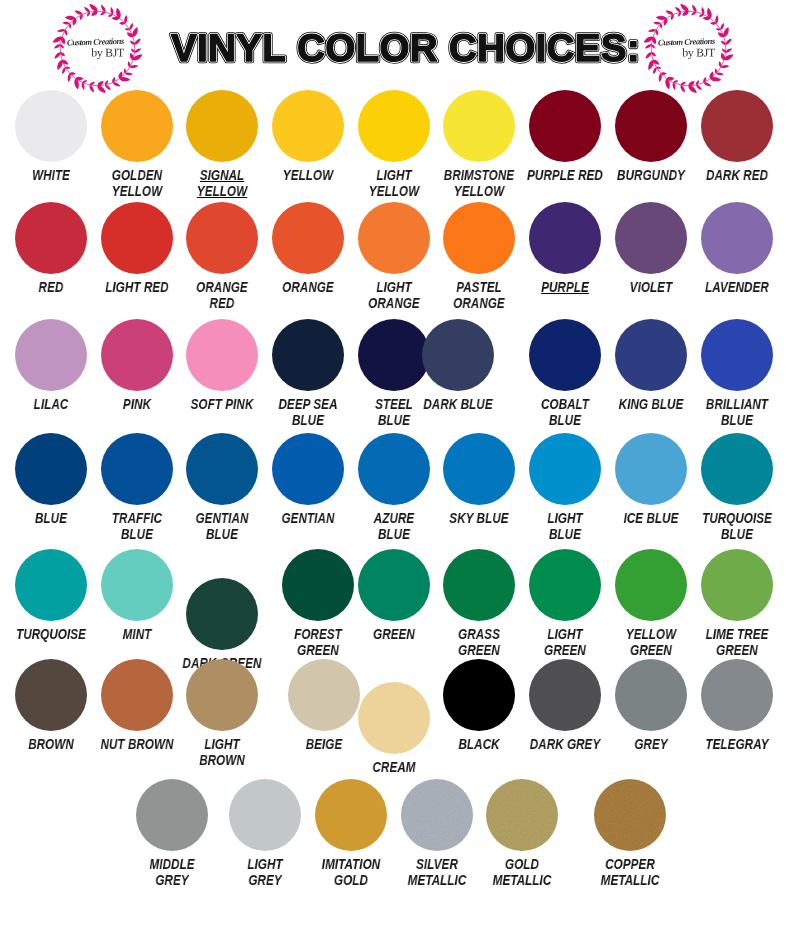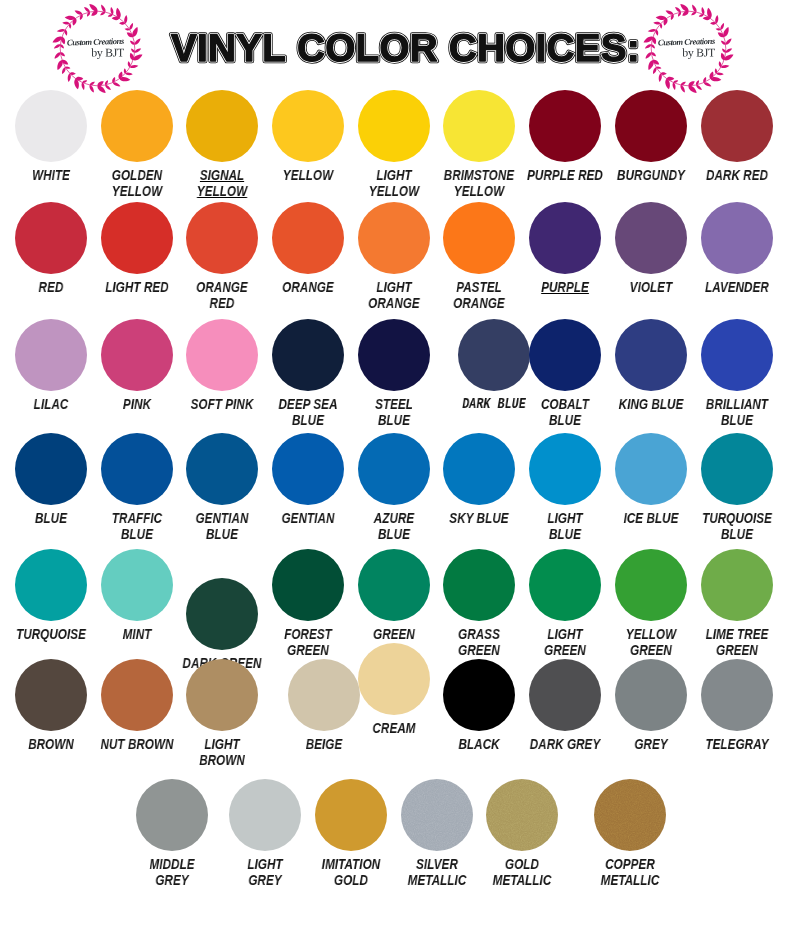--- a/index.html
+++ b/index.html
@@ -294,21 +294,21 @@
       <div class="cell" style="left: 265px; top: 318.5px;">
         <div class="swatch" style="background: rgb(16, 31, 58);"></div>
         <div class="label">DEEP SEA
 BLUE</div>
       </div>
       <div class="cell" style="left: 350.7px; top: 318.5px;">
         <div class="swatch" style="background: rgb(18, 19, 67);"></div>
         <div class="label">STEEL
 BLUE</div>
       </div>
-      <div class="cell" style="left: 451px; top: 318.5px; font-family: Liberation Mono, monospace;">
+      <div class="cell" style="left: 415px; top: 318.5px;">
         <div class="swatch" style="background: rgb(52, 62, 99);"></div>
         <div class="label">DARK BLUE</div>
       </div>
       <div class="cell" style="left: 522.1px; top: 318.5px;">
         <div class="swatch" style="background: rgb(13, 35, 108);"></div>
         <div class="label">COBALT
 BLUE</div>
       </div>
       <div class="cell" style="left: 607.8px; top: 318.5px;">
         <div class="swatch" style="background: rgb(46, 61, 130);"></div>
@@ -365,21 +365,21 @@
         <div class="label">TURQUOISE</div>
       </div>
       <div class="cell" style="left: 93.6px; top: 549px;">
         <div class="swatch" style="background: rgb(100, 205, 192);"></div>
         <div class="label">MINT</div>
       </div>
       <div class="cell" style="left: 179.3px; top: 578px;">
         <div class="swatch" style="background: rgb(25, 69, 56);"></div>
         <div class="label">DARK GREEN</div>
       </div>
-      <div class="cell" style="left: 265px; top: 549px;">
+      <div class="cell" style="left: 275px; top: 549px;">
         <div class="swatch" style="background: rgb(2, 78, 54);"></div>
         <div class="label">FOREST
 GREEN</div>
       </div>
       <div class="cell" style="left: 350.7px; top: 549px;">
         <div class="swatch" style="background: rgb(1, 132, 96);"></div>
         <div class="label">GREEN</div>
       </div>
       <div class="cell" style="left: 436.4px; top: 549px;">
         <div class="swatch" style="background: rgb(2, 122, 65);"></div>
@@ -411,21 +411,21 @@
       </div>
       <div class="cell" style="left: 179.3px; top: 659px;">
         <div class="swatch" style="background: rgb(174, 142, 99);"></div>
         <div class="label">LIGHT
 BROWN</div>
       </div>
       <div class="cell" style="left: 281px; top: 659px;">
         <div class="swatch" style="background: rgb(209, 197, 171);"></div>
         <div class="label">BEIGE</div>
       </div>
-      <div class="cell" style="left: 350.7px; top: 643px;">
+      <div class="cell" style="left: 350.7px; top: 682px;">
         <div class="swatch" style="background: rgb(237, 211, 153);"></div>
         <div class="label">CREAM</div>
       </div>
       <div class="cell" style="left: 436.4px; top: 659px;">
         <div class="swatch" style="background: rgb(0, 0, 0);"></div>
         <div class="label">BLACK</div>
       </div>
       <div class="cell" style="left: 522.1px; top: 659px;">
         <div class="swatch" style="background: rgb(79, 79, 81);"></div>
         <div class="label">DARK GREY</div>

